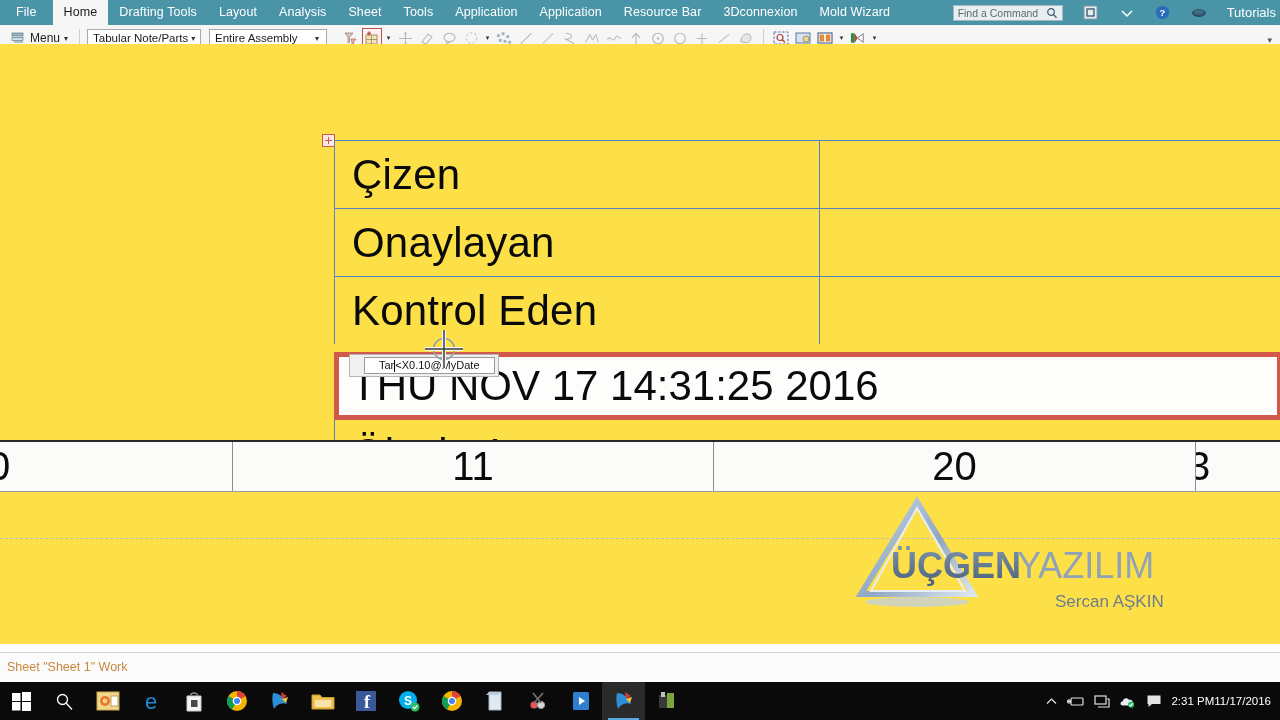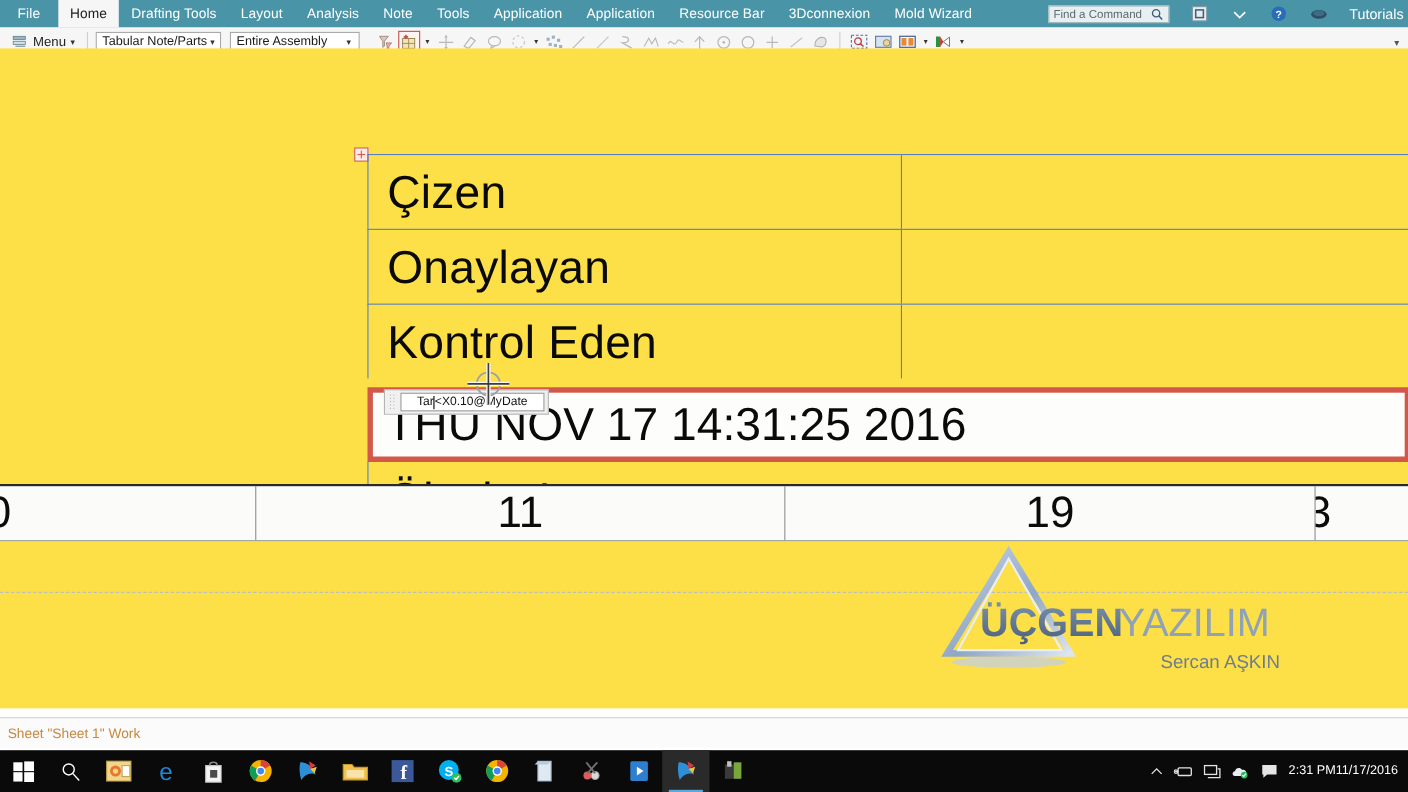--- a/index.html
+++ b/index.html
@@ -212,21 +212,21 @@
 <body>
 
 <div id="app">
 
   <div class="ribbon-tabs">
     <div class="rtab file">File</div>
     <div class="rtab active">Home</div>
     <div class="rtab">Drafting Tools</div>
     <div class="rtab">Layout</div>
     <div class="rtab">Analysis</div>
-    <div class="rtab">Note</div>
+    <div class="rtab">Sheet</div>
     <div class="rtab">Tools</div>
     <div class="rtab">Application</div>
     <div class="rtab">Application</div>
     <div class="rtab">Resource Bar</div>
     <div class="rtab">3Dconnexion</div>
     <div class="rtab">Mold Wizard</div>
 
     <div class="ribbon-right">
       <div class="find-box">
         <span class="ph">Find a Command</span>
@@ -492,21 +492,21 @@
     </div>
 
     <div class="ruler" style="top:396px">
       <div class="ruler-cell" style="width:233px;justify-content:flex-start;padding-left:0">
         <span style="margin-left:-12px">0</span>
       </div>
       <div class="ruler-cell" style="width:481px">
         <span>11</span>
       </div>
       <div class="ruler-cell" style="width:482px">
-        <span>19</span>
+        <span>20</span>
       </div>
       <div class="ruler-cell" style="width:84px;justify-content:flex-start">
         <span style="margin-left:-8px">3</span>
       </div>
     </div>
 
     <div class="dashline" style="top:494px"></div>
 
     <div class="logo" style="top:450px">
       <svg width="360" height="125" viewBox="0 0 360 125">

